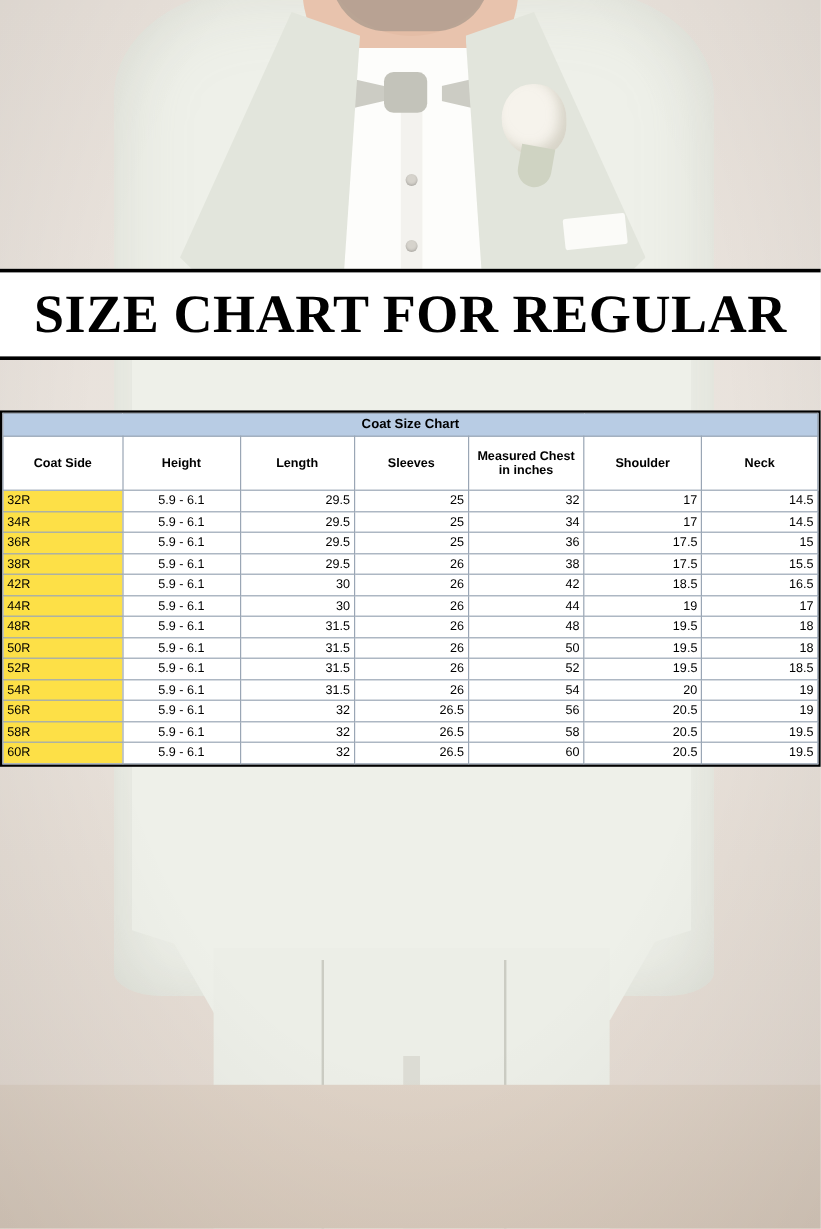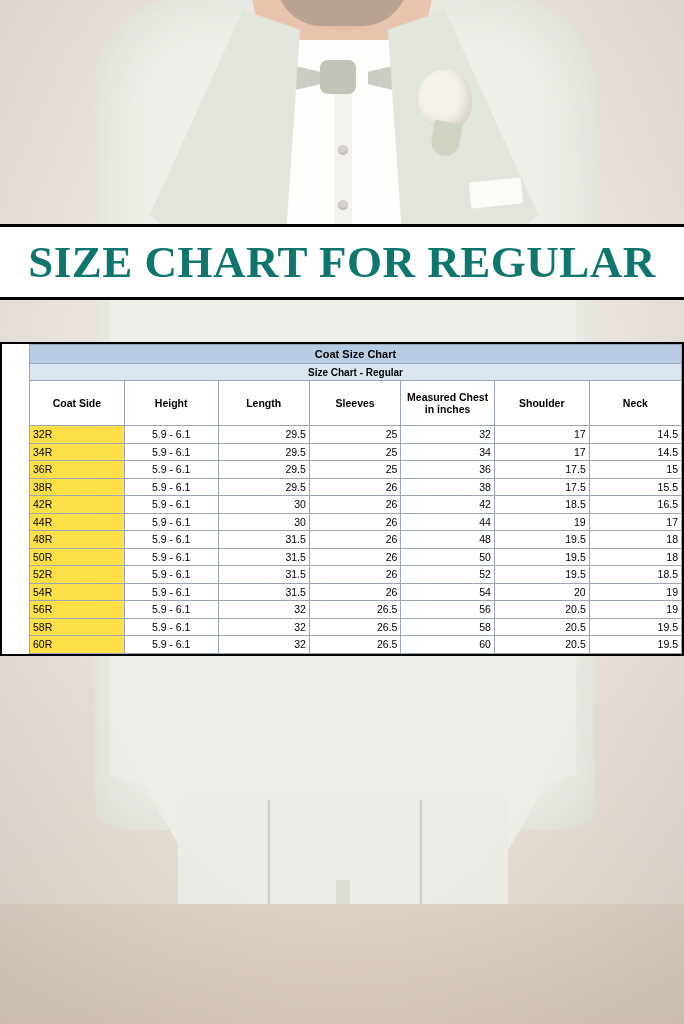--- a/index.html
+++ b/index.html
@@ -210,34 +210,33 @@
     box-sizing: border-box;
     display: flex;
     align-items: center;
     justify-content: center;
   }
   #title-banner .title-text {
     font-family: "Liberation Serif", serif;
     font-weight: bold;
     font-size: 45px;
     letter-spacing: .5px;
-    color: #0f766e;
+    color: #000000;
     white-space: nowrap;
   }
 
   
   #chart-wrap {
     position: absolute;
     left: 0;
     top: 342px;
     width: 684px;
     background: #ffffff;
     border: 2px solid #000;
     box-sizing: border-box;
-    padding-left: 27px;
   }
   table.size-chart {
     border-collapse: collapse;
     width: 100%;
     font-size: 10.5px;
     color: #000;
   }
   table.size-chart td, table.size-chart th {
     border: 1px solid #9aa6b5;
     padding: 0 3px;
@@ -336,23 +335,20 @@
         <col class="c-length">
         <col class="c-sleeve">
       <col class="c-chest">
         <col class="c-should">
         <col class="c-neck">
     </colgroup>
     <tbody id="chart-body">
       <tr class="chart-title">
         <td colspan="7">Coat Size Chart</td>
       </tr>
-      <tr class="chart-sub">
-        <td colspan="7">Size Chart - Regular</td>
-      </tr>
       <tr class="col-head">
         <td>Coat Side</td>
         <td>Height</td>
         <td>Length</td>
         <td>Sleeves</td>
         <td>Measured Chest in inches</td>
         <td>Shoulder</td>
         <td>Neck</td>
       </tr>
     <tr>

